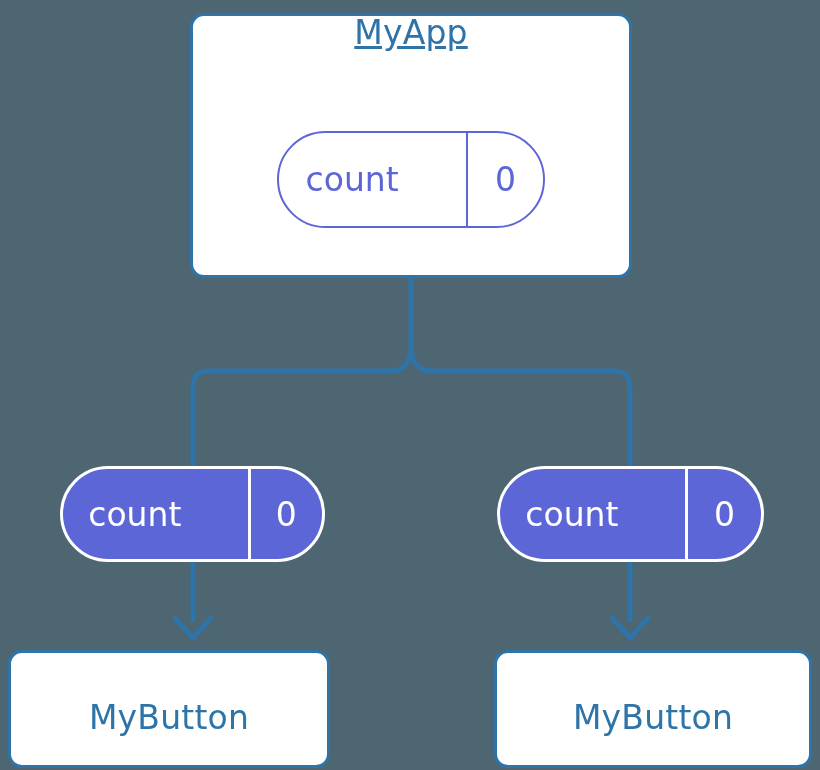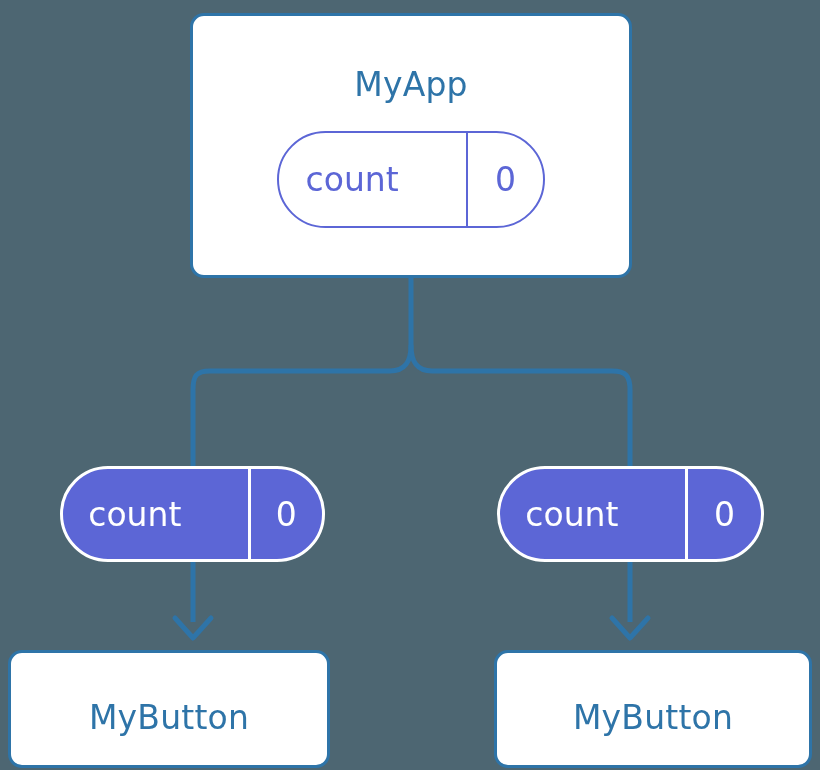--- a/index.html
+++ b/index.html
@@ -49,21 +49,21 @@
     white-space: nowrap;
   }
 
   #app-box {
     left: 190px;
     top: 13px;
     width: 442px;
     height: 265px;
   }
   #app-box .comp-label {
-    margin-top: 52px;
+    text-decoration: underline;
   }
 
   #btn-box-left {
     left: 8px;
     top: 650px;
     width: 322px;
     height: 118px;
   }
   #btn-box-right {
     left: 494px;

